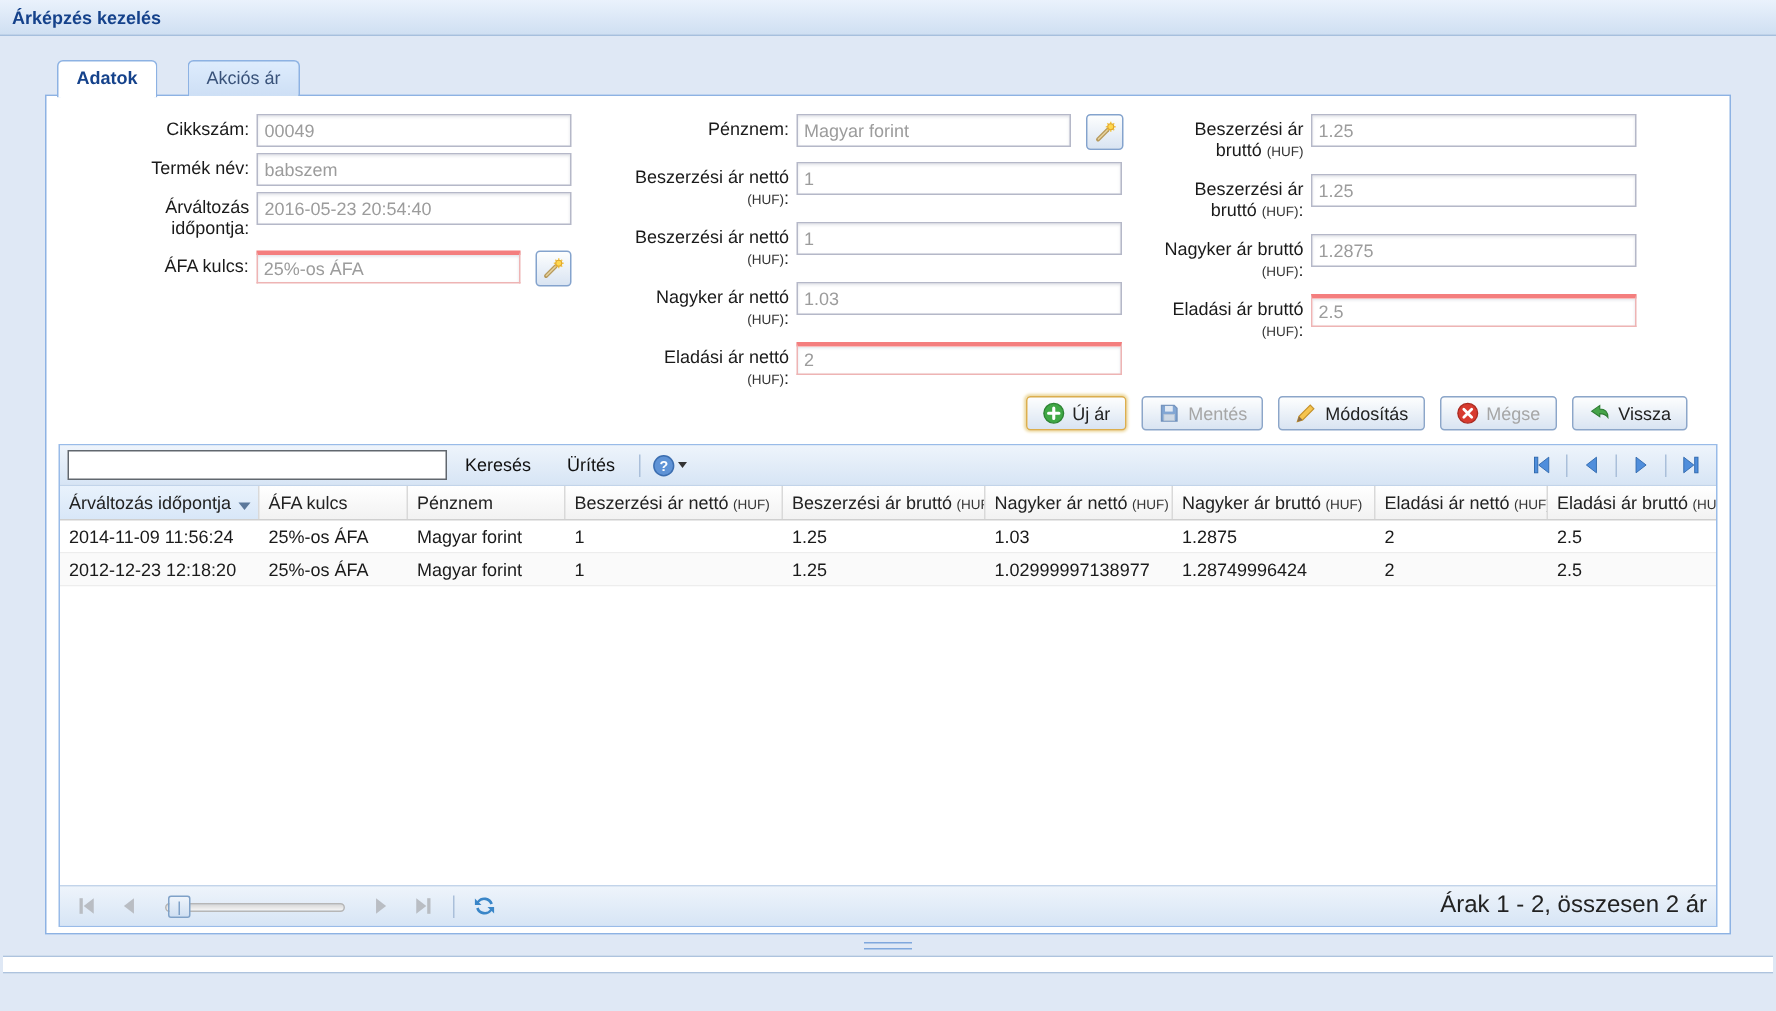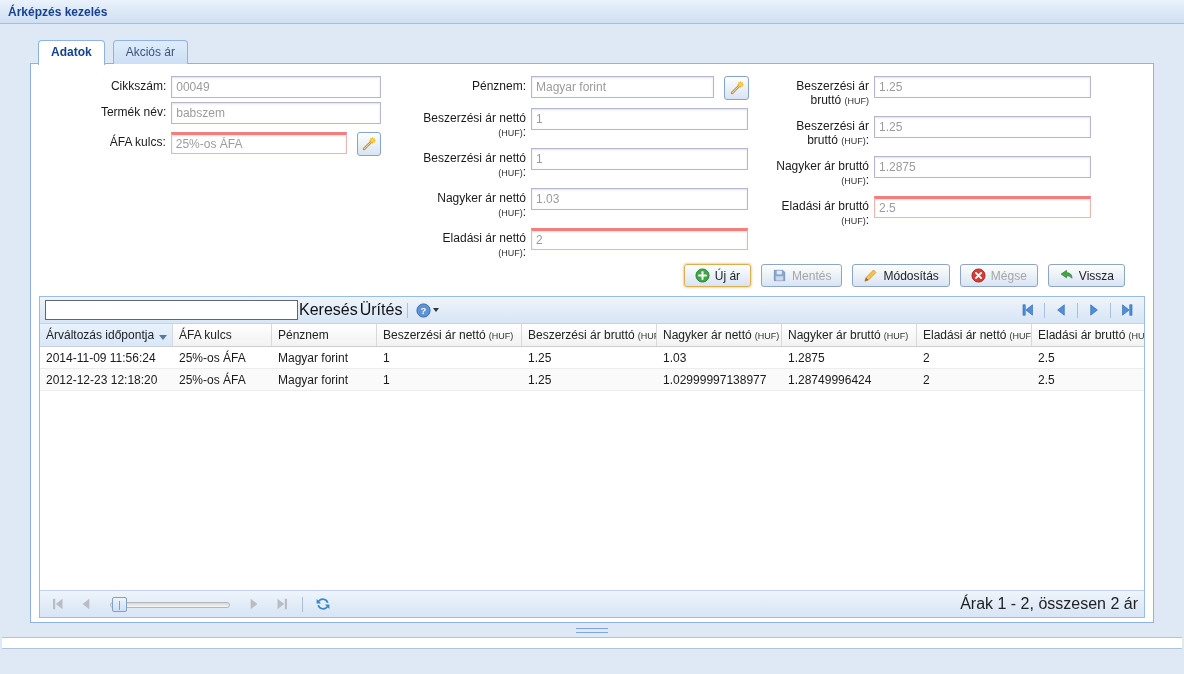--- a/index.html
+++ b/index.html
@@ -7,21 +7,21 @@
     font-family:"Liberation Sans", sans-serif; background:#dfe8f5; }
 
   
   .titlebar { height:24px; padding:5px 0 0 8px;
     background:linear-gradient(#eaf2fc,#cfdff2);
     border-bottom:1px solid #a6bfdd;
     color:#15428b; font-weight:bold; font-size:12px; }
 
   
   .main { margin:16px 30px 0 30px; }
-  .tabstrip { display:flex; gap:8px; padding-left:8px; height:24px; position:relative; z-index:2; }
+  .tabstrip { display:flex; gap:20px; padding-left:8px; height:24px; position:relative; z-index:2; }
   .tab { border:1px solid #8db2e3; border-bottom:none; border-radius:4px 4px 0 0;
     padding:0 12px; line-height:22px; font-size:12px; color:#3a537a;
     background:linear-gradient(#deecfd,#cddff5); cursor:pointer; }
   .tab.active { background:#fff; color:#15428b; font-weight:bold; height:25px; }
 
   .content-panel { border:1px solid #8db2e3; background:#fff; height:560px;
     margin-top:-1px; display:flex; flex-direction:column; position:relative; z-index:1; }
 
   
   .form-region { padding-top:12px; height:200px; display:flex; }
@@ -46,21 +46,21 @@
   .btn.disabled { color:#a6a6a6; }
   .btn svg { flex:0 0 auto; }
 
   
   .grid-panel { flex:1; margin:6px 8px 4px 8px; border:1px solid #99bbe8;
     display:flex; flex-direction:column; background:#fff; }
   .gtoolbar { height:27px; display:flex; align-items:center; padding:0 5px;
     background:linear-gradient(#eef4fb,#d7e5f5); border-bottom:1px solid #c2d4ea; }
   .search-input { width:253px; height:20px; border:1px solid #61676e; padding:0 4px;
     font-size:12px; outline:none; }
-  .tbtn { padding:2px 1px; font-size:16px; color:#111; border-radius:3px; cursor:pointer; }
+  .tbtn { padding:2px 12px; font-size:12px; color:#111; border-radius:3px; cursor:pointer; }
   .tsep { width:1px; height:15px; background:#aabfda; margin:0 4px; }
   .help-btn { display:flex; align-items:center; gap:2px; padding:2px 4px; cursor:pointer; }
   .caret { width:0; height:0; border-left:3.5px solid transparent; border-right:3.5px solid transparent;
     border-top:4px solid #333; }
   .tspacer { flex:1; }
   .pgbtn { padding:0 4px; display:flex; align-items:center; cursor:pointer; }
 
   
   .ghead { display:flex; height:23px; background:linear-gradient(#fff,#f2f2f2);
     border-bottom:1px solid #cfcfcf; overflow:hidden; }
@@ -112,20 +112,24 @@
 
       <div class="fcol1">
         <div class="frow">
           <label class="flabel">Cikkszám:</label>
           <input class="finput" value="00049" style="">
         </div>
         <div class="frow">
           <label class="flabel">Termék név:</label>
           <input class="finput" value="babszem" style="">
         </div>
+        <div class="frow">
+          <label class="flabel">Árváltozás időpontja:</label>
+          <input class="finput" value="2016-05-23 20:54:40" style="">
+        </div>
         <div class="frow" style="margin-top:8px;">
           <label class="flabel">ÁFA kulcs:</label>
           <input class="finput invalid" style="width: 183px;" value="25%-os ÁFA">
           <span class="wand-btn">
             <svg width="16" height="16" viewBox="0 0 16 16">
               <line x1="3" y1="13" x2="9.5" y2="6.5" stroke="#b79a5d" stroke-width="2.6" stroke-linecap="round"></line>
               <line x1="3" y1="13" x2="9.5" y2="6.5" stroke="#e7d3a0" stroke-width="1"></line>
               <path d="M11.5 1.2v6.6M8.2 4.5h6.6M9.2 2.2l4.6 4.6M13.8 2.2l-4.6 4.6" stroke="#f3c94f" stroke-width="1"></path>
               <circle cx="11.5" cy="4.5" r="2" fill="#ffd84d" stroke="#e0a62f" stroke-width="0.7"></circle>
             </svg>

